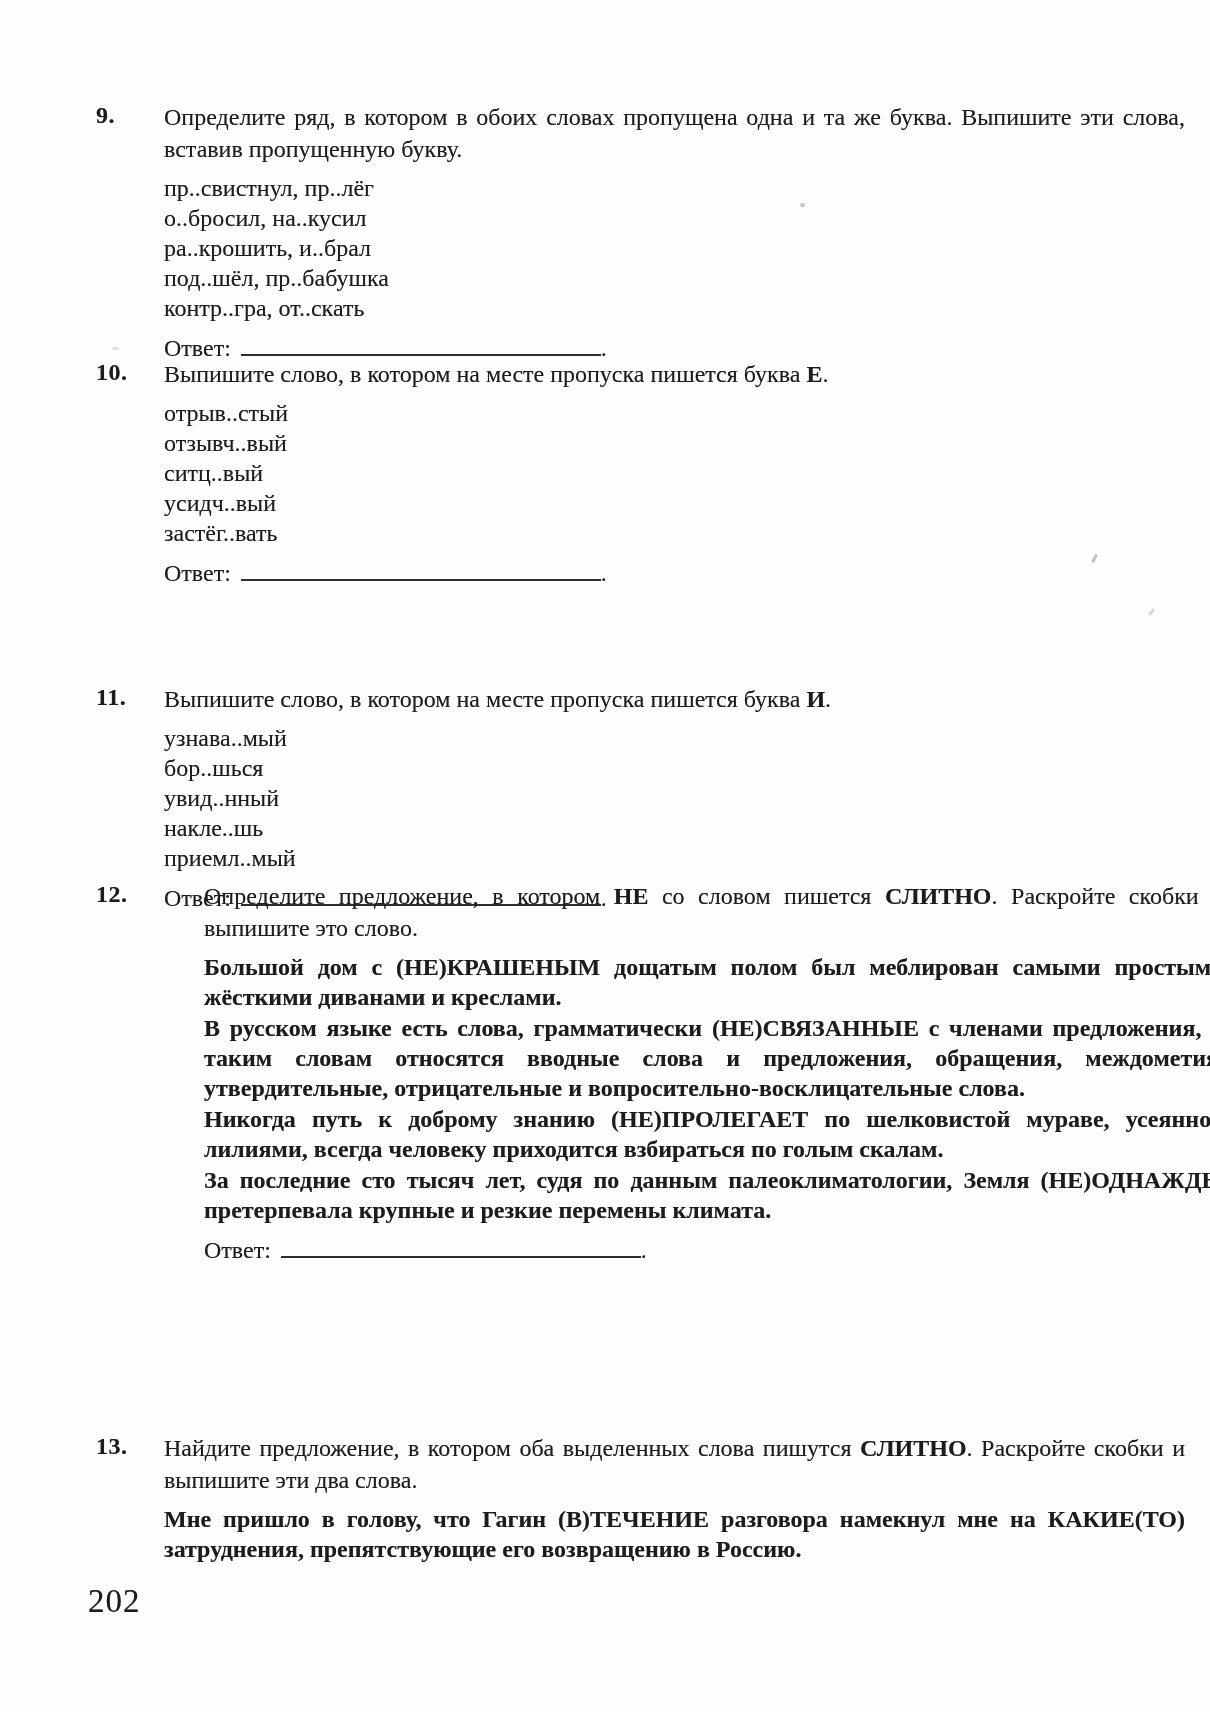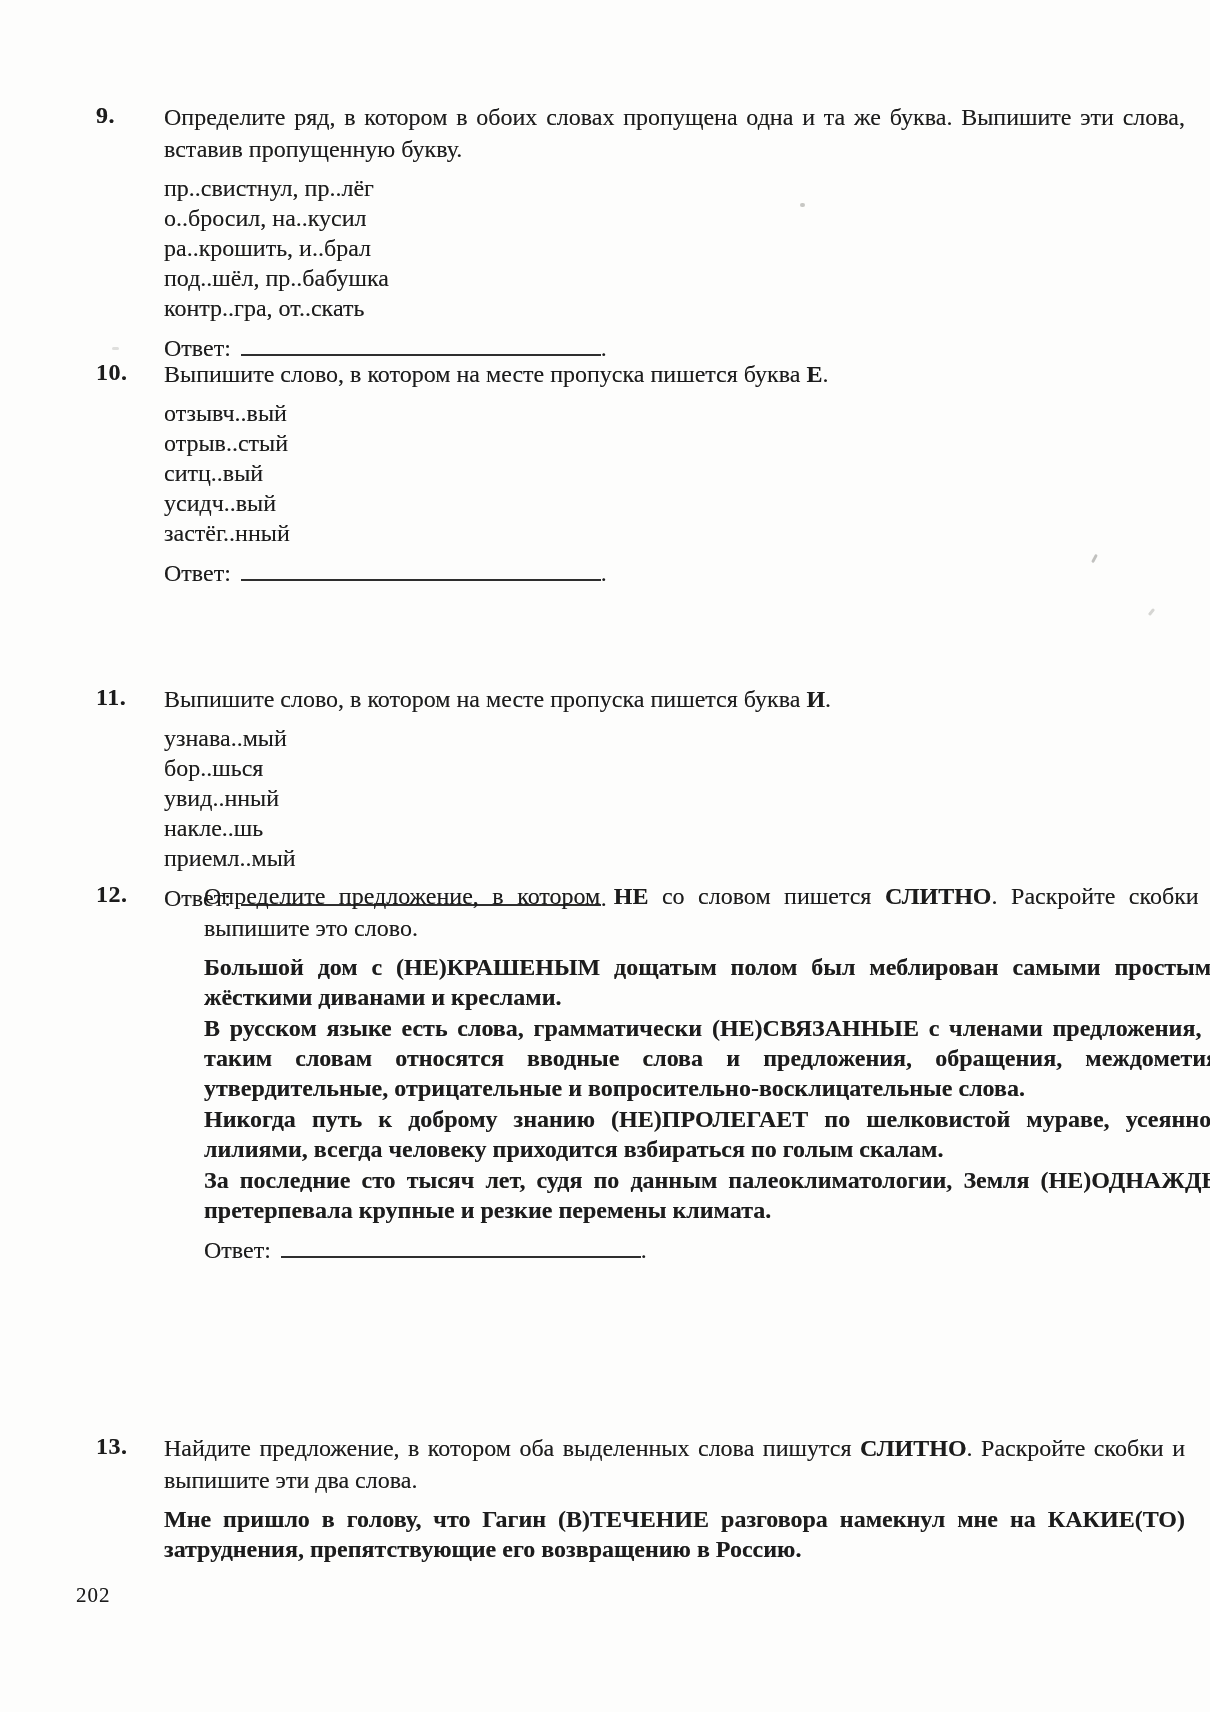--- a/index.html
+++ b/index.html
@@ -25,22 +25,22 @@
   .option { line-height:30px; }
   .sentences { margin-top:8px;font-weight:bold; }
   .sentences p { margin:1px 0 0 0; line-height:30px; text-align:justify; }
   .answer { margin-top:10px; line-height:30px; white-space:nowrap; }
   .answer .blank {
     display:inline-block; width:360px; height:20px;
     border-bottom:2px solid #2e2e2e;
     margin-left:10px;
   }
   .pagenum {
-    position:absolute; left:76px; top:1583px;
-    font-size:21px; letter-spacing:1px;
+    position:absolute; left:88px; top:1583px;
+    font-size:33px; letter-spacing:1px;
   }
   
   .speck { position:absolute; background:#9a9a96; border-radius:2px; }
   .speck-1 { left:800px; top:203px; width:5px; height:4px; opacity:.55; }
   .speck-2 { left:1093px; top:554px; width:3px; height:9px; transform:rotate(28deg); opacity:.6; }
   .speck-3 { left:1150px; top:608px; width:3px; height:8px; transform:rotate(40deg); opacity:.4; }
   .speck-4 { left:112px; top:347px; width:7px; height:3px; opacity:.3; }
 </style>
 </head>
 <body>
@@ -62,25 +62,25 @@
         <span>Ответ:</span><span class="blank"></span><span>.</span>
       </div>
     </div>
   </section>
 
   <section class="q" style="top:358px;">
     <div class="q-num">10.</div>
     <div class="q-body">
       <div class="prompt"><span>Выпишите слово, в котором на месте пропуска пишется буква </span><span class="b">Е</span><span>.</span></div>
       <div class="options">
+        <div class="option">отрыв..стый</div>
         <div class="option">отзывч..вый</div>
-        <div class="option">отрыв..стый</div>
         <div class="option">ситц..вый</div>
         <div class="option">усидч..вый</div>
-        <div class="option">застёг..нный</div>
+        <div class="option">застёг..вать</div>
       </div>
       <div class="answer">
         <span>Ответ:</span><span class="blank"></span><span>.</span>
       </div>
     </div>
   </section>
 
   <section class="q" style="top:655px;margin-top:28px;">
     <div class="q-num">11.</div>
     <div class="q-body">

